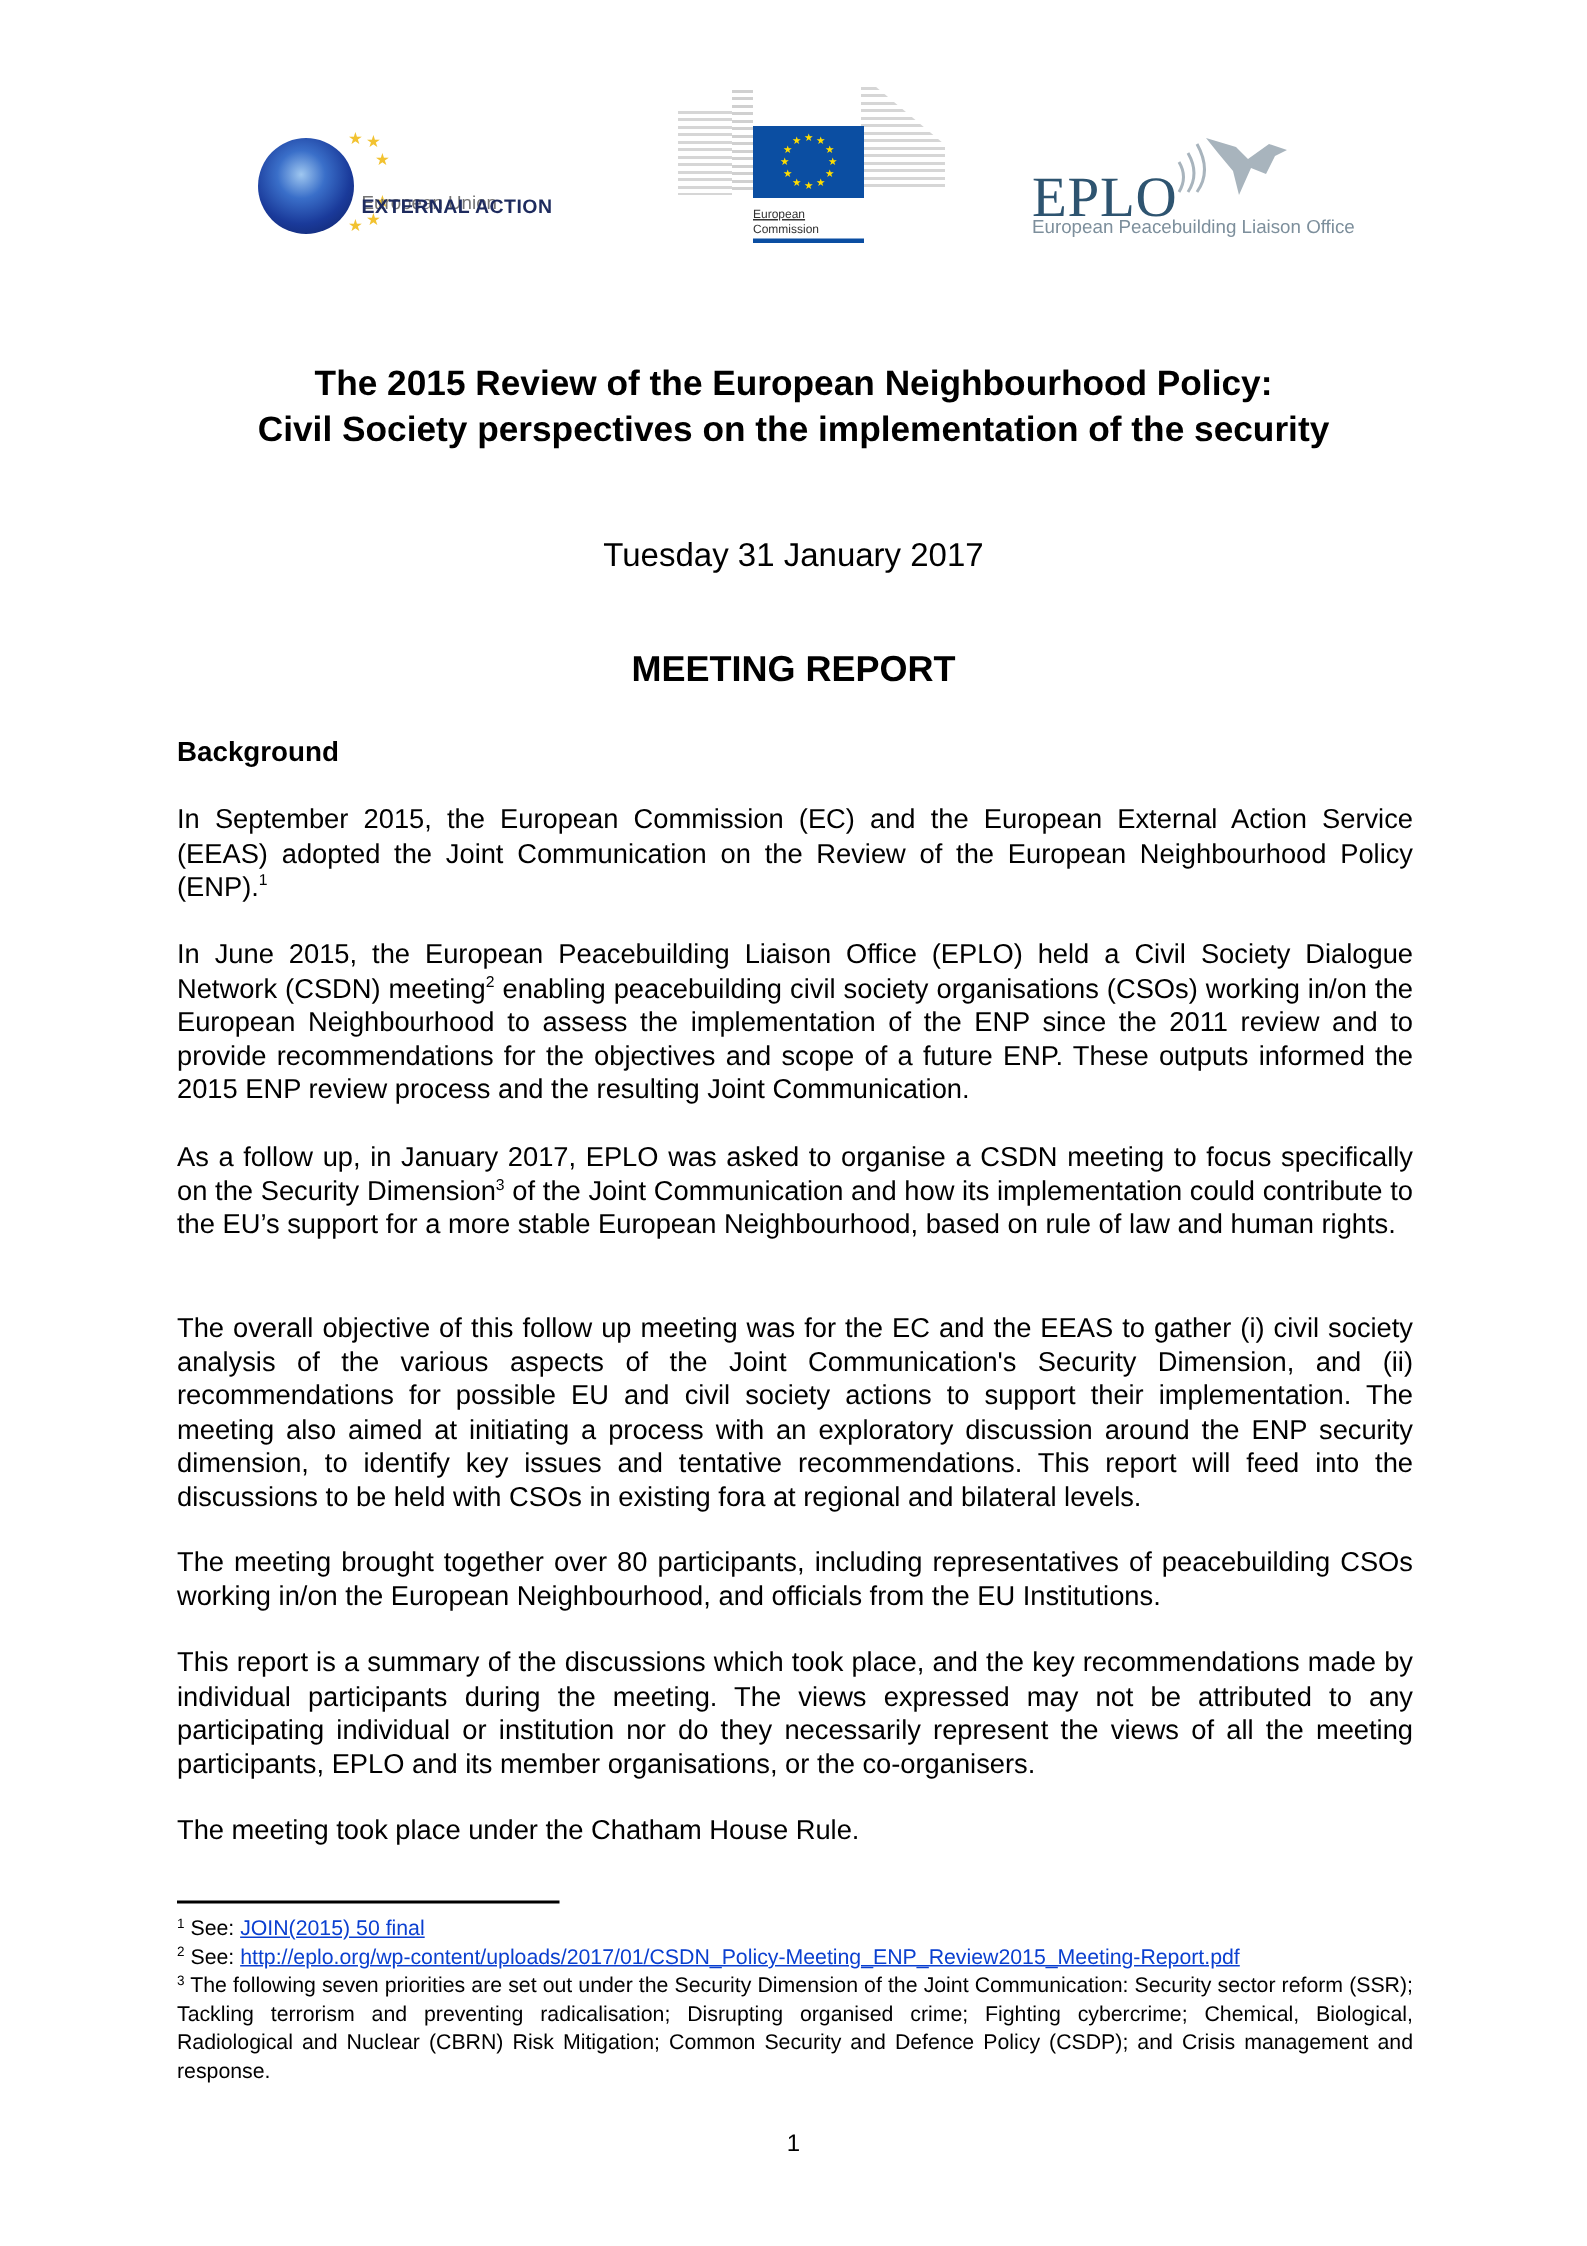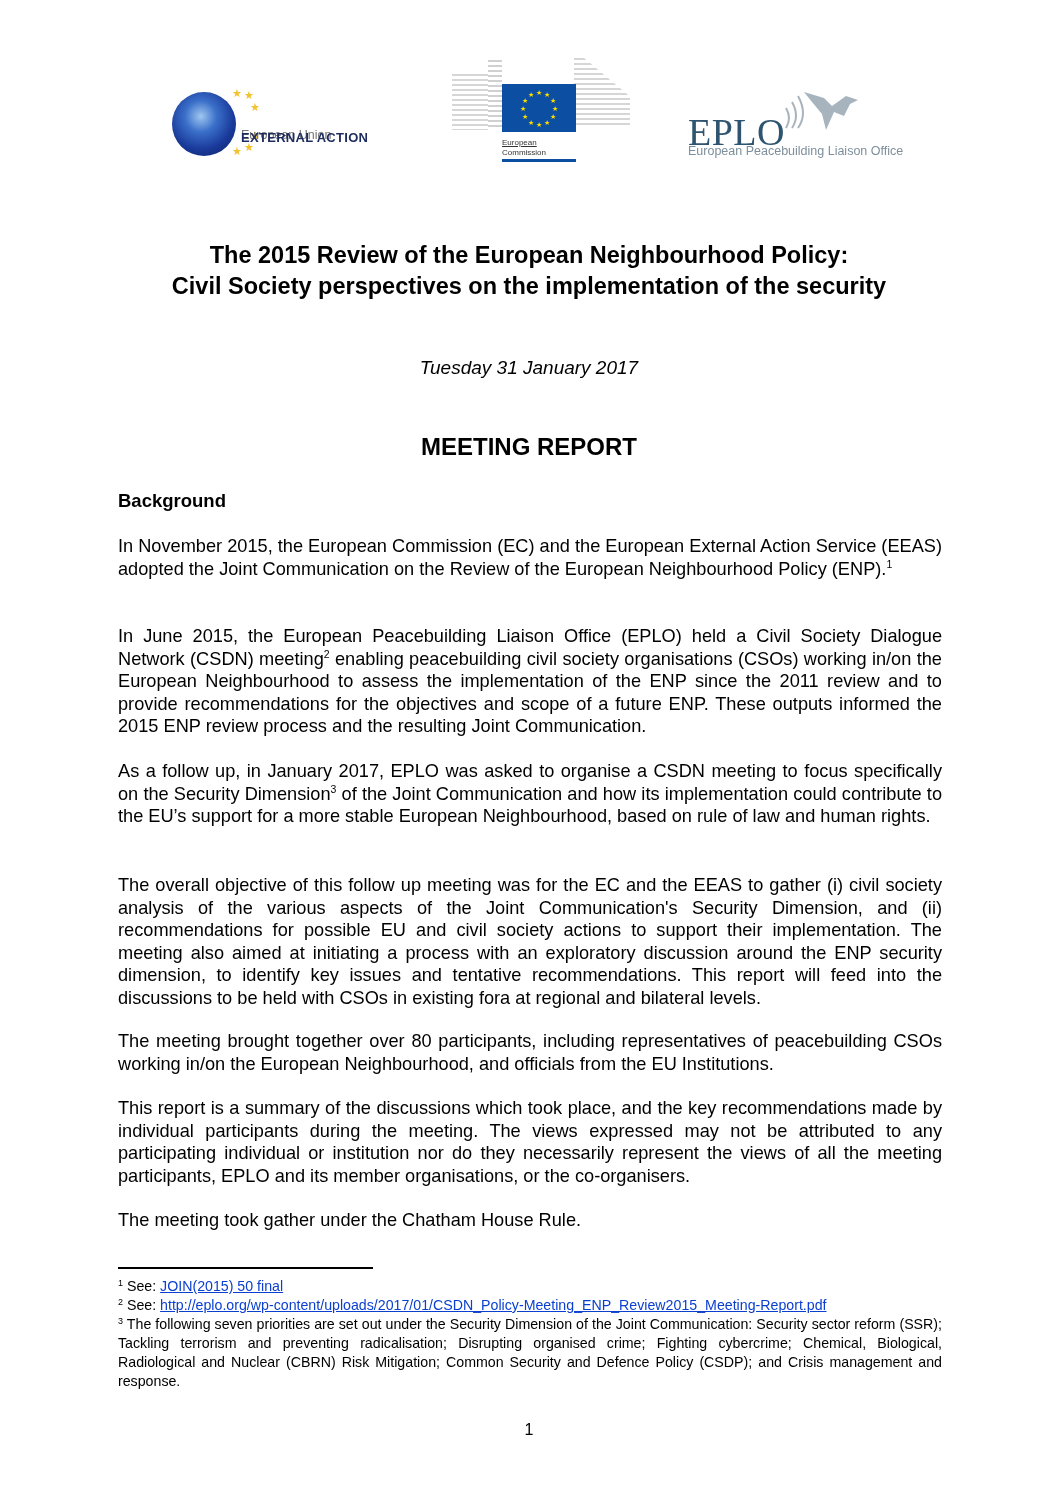--- a/index.html
+++ b/index.html
@@ -48,21 +48,21 @@
       position: absolute; left: 0; top: 22px; font-family: "Liberation Serif", serif;
       font-size: 38px; color: #2e5470; letter-spacing: 0.5px;
     }
     .eplo-bird { position: absolute; left: 84px; top: 0; width: 90px; height: 48px; }
     .eplo-sub { position: absolute; left: 0; top: 56px; font-size: 12.5px; color: #7d8f9c; white-space: nowrap; }
 
     
     .center { position: absolute; left: 0; width: 1058px; text-align: center; }
     .meeting-label { top: 184px; font-size: 18.5px; font-weight: bold; }
     .main-title { top: 240px; font-size: 23.5px; font-weight: bold; line-height: 31px; }
-    .date { top: 357px; font-size: 19px; font-style: italic; }
+    .date { top: 357px; font-size: 22px; }
     .report-title { top: 433px; font-size: 24px; font-weight: bold; }
 
     
     .body-col { position: absolute; left: 118px; width: 824px; }
     .section-head { top: 490px; font-size: 18.5px; font-weight: bold; }
     .para {
       font-size: 18.2px; line-height: 22.5px; text-align: justify; text-align-last: left;
     }
     .para sup { font-size: 10.5px; line-height: 0; vertical-align: 7px; }
     #p1 { top: 535px; }
@@ -138,30 +138,30 @@
 
   <div class="center main-title">
     <div>The 2015 Review of the European Neighbourhood Policy:</div>
     <div>Civil Society perspectives on the implementation of the security</div>
   </div>
   <div class="center date">Tuesday 31 January 2017</div>
   <div class="center report-title">MEETING REPORT</div>
 
   <div class="body-col section-head">Background</div>
 
-  <div class="body-col para" id="p1"><span>In November 2015, the European Commission (EC) and the European External Action Service (EEAS) adopted the Joint Communication on the Review of the European Neighbourhood Policy (ENP).</span><sup>1</sup><span></span></div>
+  <div class="body-col para" id="p1"><span>In September 2015, the European Commission (EC) and the European External Action Service (EEAS) adopted the Joint Communication on the Review of the European Neighbourhood Policy (ENP).</span><sup>1</sup><span></span></div>
 
   <div class="body-col para" id="p2"><span>In June 2015, the European Peacebuilding Liaison Office (EPLO) held a Civil Society Dialogue Network (CSDN) meeting</span><sup>2</sup><span> enabling peacebuilding civil society organisations (CSOs) working in/on the European Neighbourhood to assess the implementation of the ENP since the 2011 review and to provide recommendations for the objectives and scope of a future ENP. These outputs informed the 2015 ENP review process and the resulting Joint Communication.</span></div>
 
   <div class="body-col para" id="p3"><span>As a follow up, in January 2017, EPLO was asked to organise a CSDN meeting to focus specifically on the Security Dimension</span><sup>3</sup><span> of the Joint Communication and how its implementation could contribute to the EU’s support for a more stable European Neighbourhood, based on rule of law and human rights.</span></div>
 
   <div class="body-col para" id="p4">The overall objective of this follow up meeting was for the EC and the EEAS to gather (i) civil society analysis of the various aspects of the Joint Communication's Security Dimension, and (ii) recommendations for possible EU and civil society actions to support their implementation. The meeting also aimed at initiating a process with an exploratory discussion around the ENP security dimension, to identify key issues and tentative recommendations. This report will feed into the discussions to be held with CSOs in existing fora at regional and bilateral levels.</div>
   <div class="body-col para" id="p5">The meeting brought together over 80 participants, including representatives of peacebuilding CSOs working in/on the European Neighbourhood, and officials from the EU Institutions.</div>
   <div class="body-col para" id="p6">This report is a summary of the discussions which took place, and the key recommendations made by individual participants during the meeting. The views expressed may not be attributed to any participating individual or institution nor do they necessarily represent the views of all the meeting participants, EPLO and its member organisations, or the co-organisers.</div>
-  <div class="body-col para" id="p7">The meeting took gather under the Chatham House Rule.</div>
+  <div class="body-col para" id="p7">The meeting took place under the Chatham House Rule.</div>
 
   <div class="fn-rule"></div>
   <div class="footnotes">
     <div class="fn"><sup>1</sup><span> See: </span><a>JOIN(2015) 50 final</a></div>
     <div class="fn"><sup>2</sup><span> See: </span><a>http://eplo.org/wp-content/uploads/2017/01/CSDN_Policy-Meeting_ENP_Review2015_Meeting-Report.pdf</a></div>
     <div class="fn"><sup>3</sup><span> The following seven priorities are set out under the Security Dimension of the Joint Communication: Security sector reform (SSR); Tackling terrorism and preventing radicalisation; Disrupting organised crime; Fighting cybercrime; Chemical, Biological, Radiological and Nuclear (CBRN) Risk Mitigation; Common Security and Defence Policy (CSDP); and Crisis management and response.</span></div>
   </div>
 
   <div class="page-number">1</div>
 </div>

